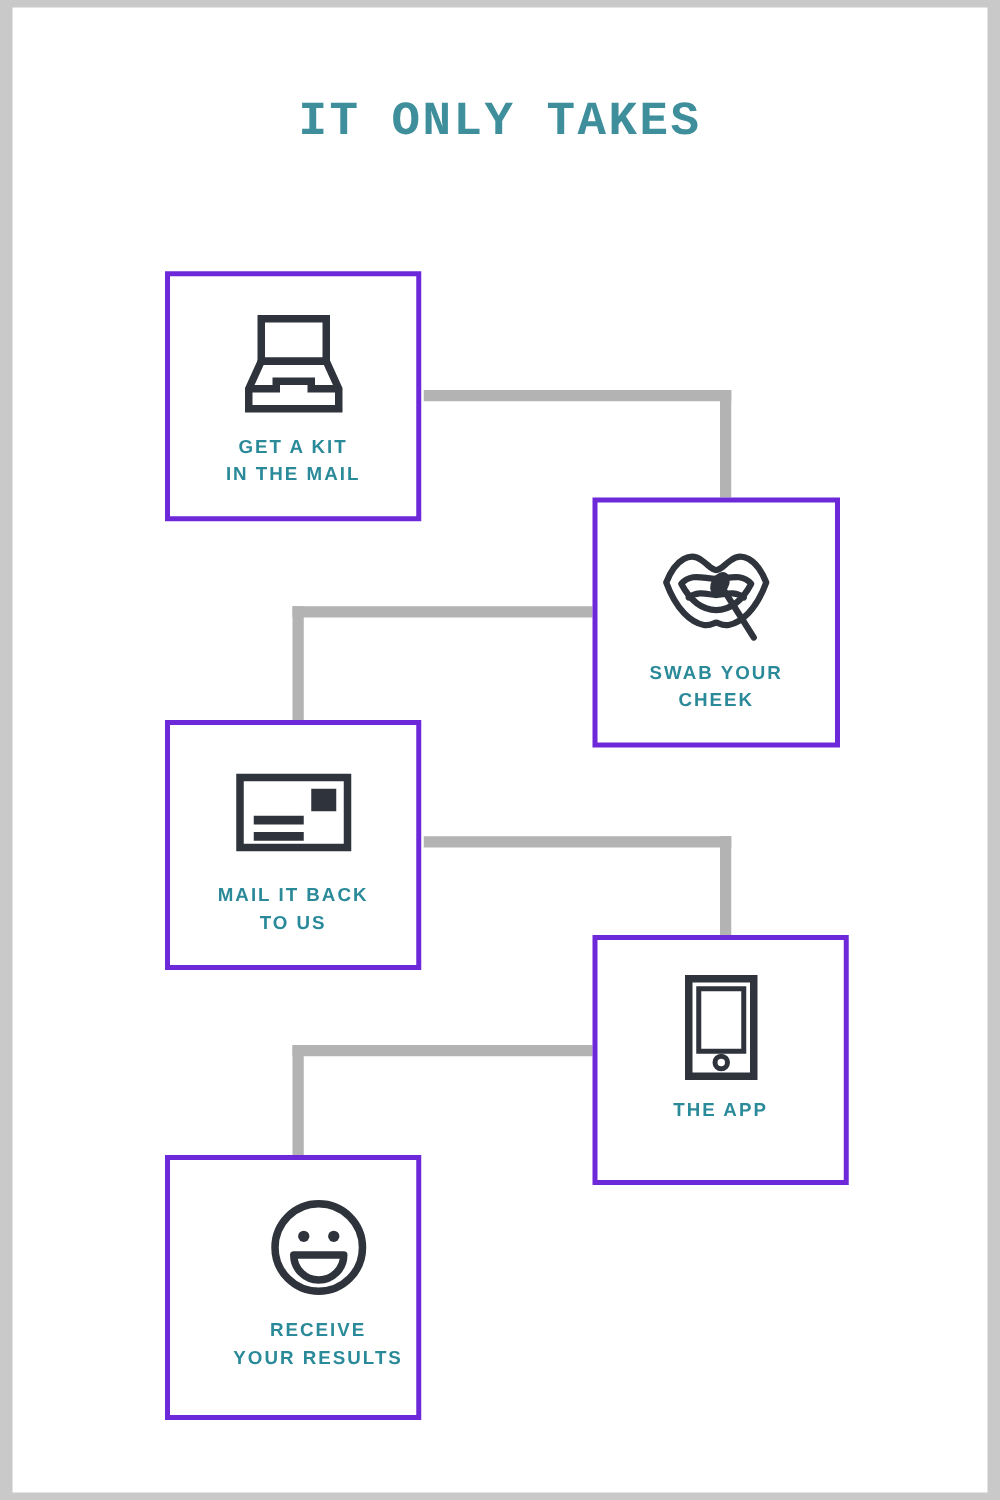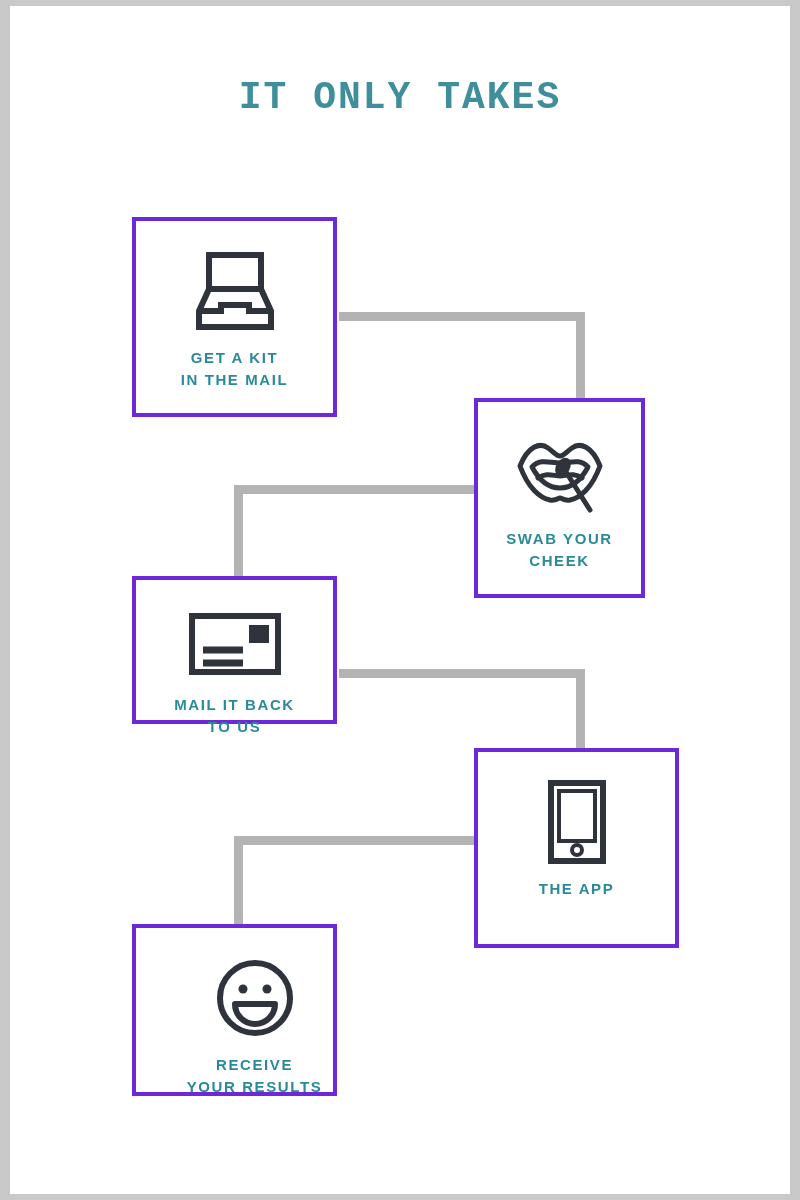--- a/index.html
+++ b/index.html
@@ -128,21 +128,21 @@
 
           <path d="M10 62 L32 62 L32 56 L60 56 L60 62 L82 62"></path>
         </svg>
       </div>
       <div class="card-label">
         <span class="lbl-line">GET A KIT</span>
         <span class="lbl-line">IN THE MAIL</span>
       </div>
     </div>
 
-    <div class="card" style="left:464px; top:392px; width:171px; height:200px;">
+    <div class="card" style="left:464px; top:392px; width:198px; height:200px;">
       <div class="card-icon">
         <svg width="104" height="84" viewBox="0 0 104 84" fill="none" stroke="#2e333c" stroke-width="5" stroke-linejoin="round" stroke-linecap="round">
 
           <path d="M12 36 C20 16 32 12 40 18 C46 22 48 26 52 26 C56 26 58 22 64 18 C72 12 84 16 92 36
                    C84 58 72 68 62 70 C56 71 54 68 52 68 C50 68 48 71 42 70 C32 68 20 58 12 36 Z"></path>
 
           <path d="M24 37 C32 28 42 33 52 33 C62 33 72 28 80 37 C72 52 62 58 52 58 C42 58 32 52 24 37 Z"></path>
 
           <path d="M30 48 C38 42 46 46 52 46 C58 46 66 42 74 48"></path>
 
@@ -150,21 +150,21 @@
 
           <ellipse cx="55" cy="37" rx="7" ry="10" transform="rotate(30 55 37)" fill="#2e333c" stroke="none"></ellipse>
         </svg>
       </div>
       <div class="card-label">
         <span class="lbl-line">SWAB YOUR</span>
         <span class="lbl-line">CHEEK</span>
       </div>
     </div>
 
-    <div class="card" style="left:122px; top:570px; width:205px; height:148px;align-items:center;">
+    <div class="card" style="left:122px; top:570px; width:205px; height:200px;align-items:center;">
       <div class="card-icon">
         <svg width="96" height="72" viewBox="0 0 96 72" fill="none" stroke="#2e333c" stroke-width="6">
 
           <rect x="5" y="8" width="86" height="56"></rect>
 
           <rect x="62" y="17" width="20" height="18" fill="#2e333c" stroke="none"></rect>
 
           <line x1="16" y1="42" x2="56" y2="42" stroke-width="7"></line>
           <line x1="16" y1="55" x2="56" y2="55" stroke-width="7"></line>
         </svg>
@@ -184,21 +184,21 @@
           <rect x="13" y="12" width="36" height="50" stroke-width="4"></rect>
 
           <circle cx="31" cy="71" r="5" stroke-width="4"></circle>
         </svg>
       </div>
       <div class="card-label">
         <span class="lbl-line">THE APP</span>
       </div>
     </div>
 
-    <div class="card" style="left:122px; top:918px; width:205px; height:172px;padding-left:40px;">
+    <div class="card" style="left:122px; top:918px; width:205px; height:212px;padding-left:40px;">
       <div class="card-icon">
         <svg width="84" height="84" viewBox="0 0 84 84" fill="none" stroke="#2e333c" stroke-width="6" stroke-linecap="round">
 
           <circle cx="42" cy="42" r="35"></circle>
 
           <circle cx="30" cy="33" r="4.5" fill="#2e333c" stroke="none"></circle>
           <circle cx="54" cy="33" r="4.5" fill="#2e333c" stroke="none"></circle>
 
           <path d="M22 48 L62 48 A20 20 0 0 1 22 48 Z" stroke-linejoin="round"></path>
         </svg>

